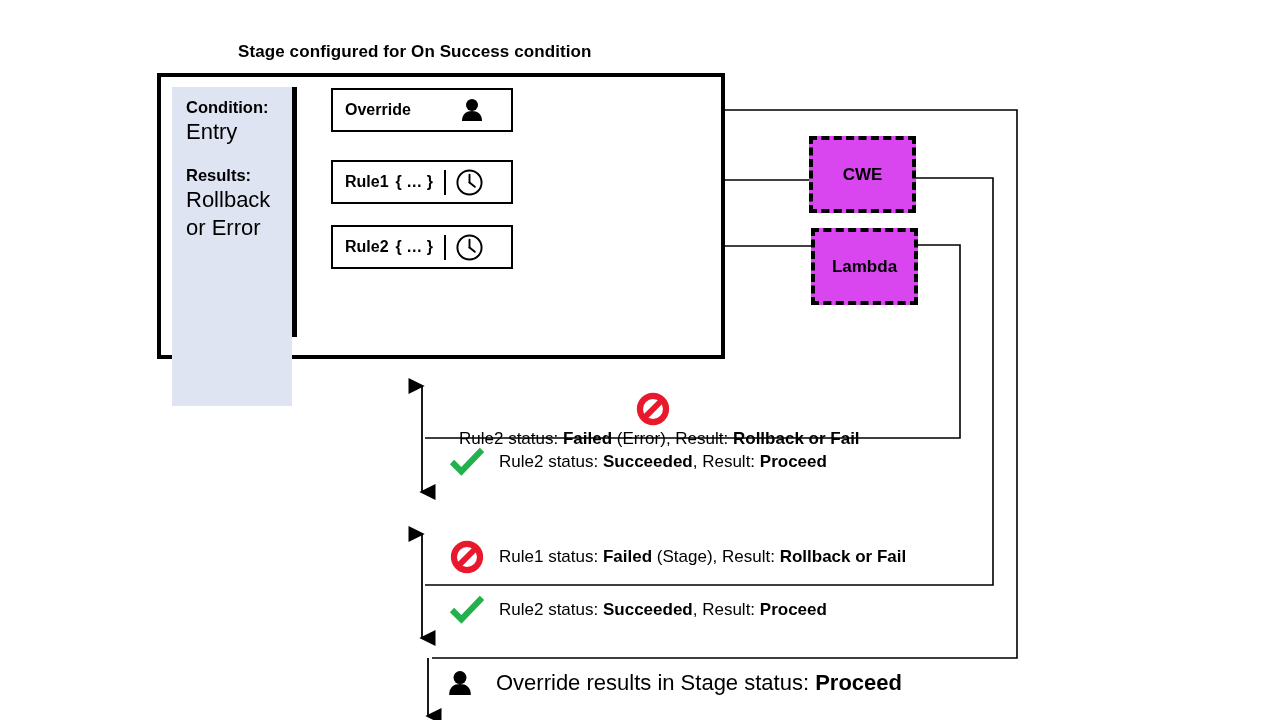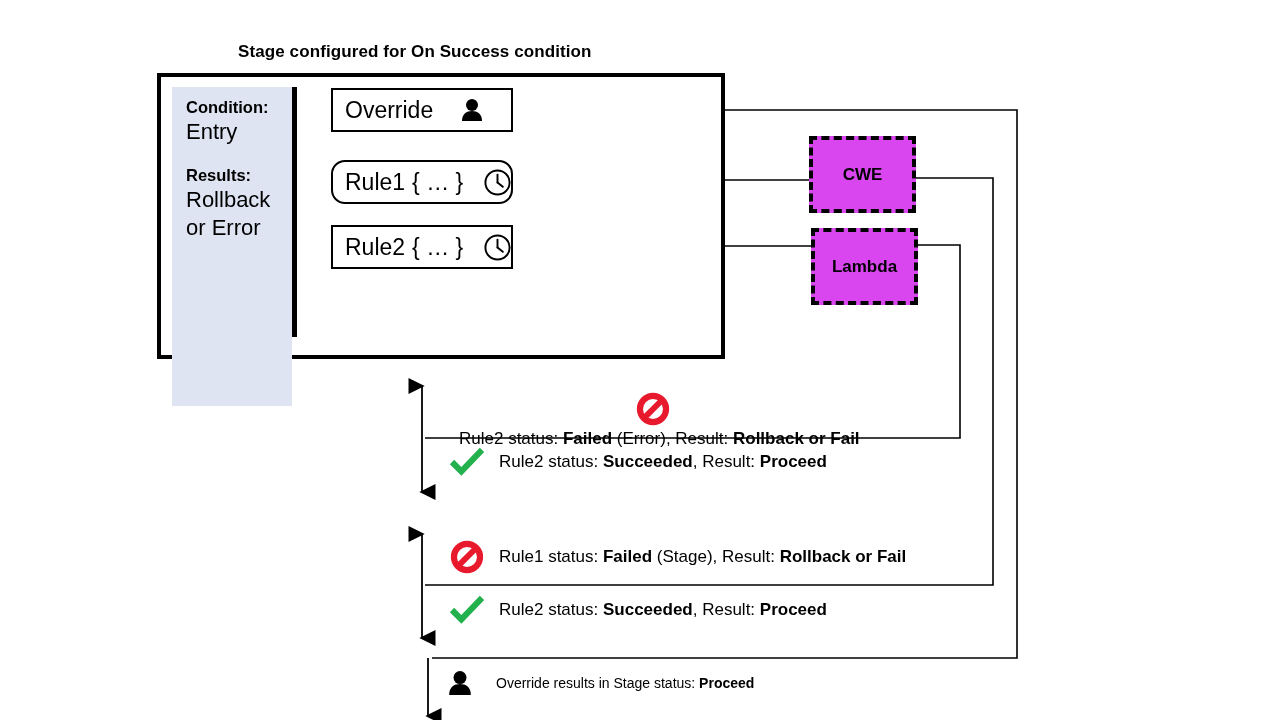--- a/index.html
+++ b/index.html
@@ -55,24 +55,24 @@
   .action-box{
     position:absolute;
     border:2px solid #000000;
     background:#ffffff;
     box-sizing:border-box;
     display:flex;
     align-items:center;
     padding:0 12px;
   }
   #box-override{left:331px;top:88px;width:182px;height:44px;}
-  #box-rule1   {left:331px;top:160px;width:182px;height:44px;border-radius:14px;}
+  #box-rule1   {left:331px;top:160px;width:182px;height:44px;}
   #box-rule2   {left:331px;top:225px;width:182px;height:44px;}
 
-  .box-label{font-size:23px;font-weight:normal;white-space:nowrap;}
+  .box-label{font-size:16px;font-weight:bold;white-space:nowrap;}
   .sep-bar{
     display:inline-block;width:2px;height:25px;background:#000;
     margin:0 9px 0 11px;vertical-align:middle;
   }
   .icon-slot{display:inline-flex;align-items:center;justify-content:center;}
   .person-icon{margin-left:auto;margin-right:16px;}
 
   
   .service-box{
     position:absolute;
@@ -95,21 +95,21 @@
   .status-row .msg{margin-left:12px;}
   .status-row b{font-weight:bold;}
   .status-row .icon-slot{width:40px;flex:0 0 40px;}
 
   #row-r2-fail {left:447px;top:389px;flex-direction:column;}
   #row-r2-ok   {left:447px;top:447px;}
   #row-r1-fail {left:447px;top:538px;}
   #row-r2-ok2  {left:447px;top:595px;}
   #row-override{left:440px;top:670px;}
 
-  #row-override .msg{margin-left:16px;font-size:14px;}
+  #row-override .msg{margin-left:16px;font-size:22px;}
 </style>
 </head>
 <body>
 
 <div id="canvas">
 
   <svg class="wires" viewBox="0 0 1280 720">
     <defs>
       <marker id="arrUp" markerWidth="10" markerHeight="10" refX="5" refY="1.5" orient="auto" markerUnits="strokeWidth">
         <path d="M5,0 L9.5,9 L0.5,9 Z" fill="#000"></path>

